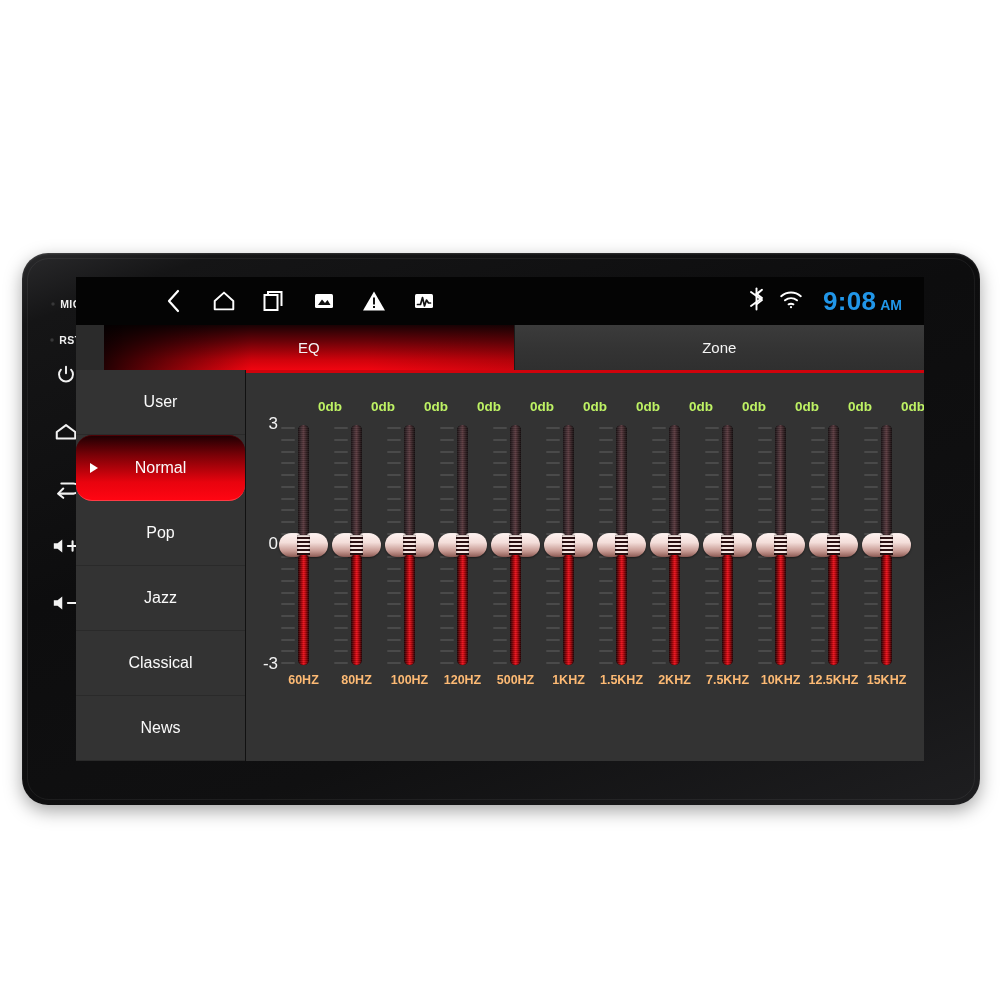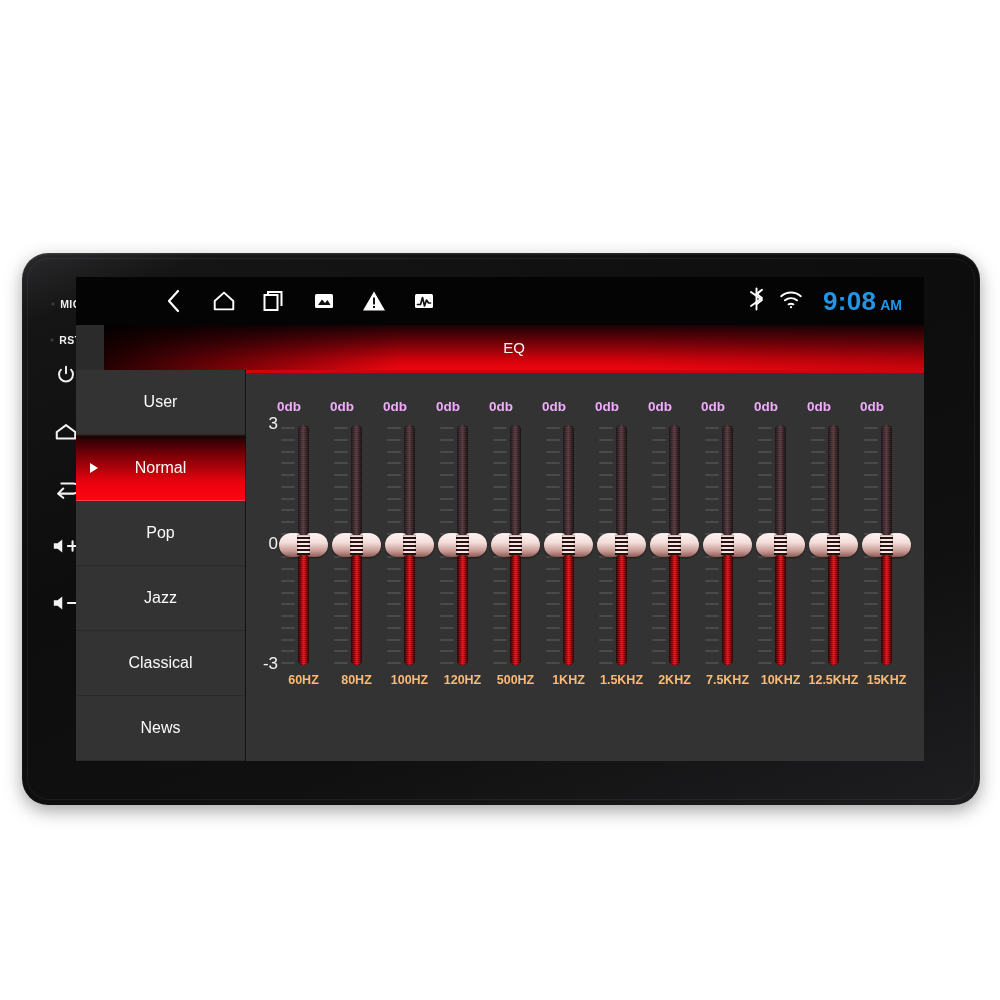--- a/index.html
+++ b/index.html
@@ -113,20 +113,21 @@
   .preset {
     flex: 1 1 0; position: relative;
     display: flex; align-items: center; justify-content: center;
     font-size: 16px; color: #fafafa;
     border-bottom: 1px solid #2a2a2a;
   }
   .preset.selected {
     background: linear-gradient(to bottom,#200003 0%,#7a0107 30%,#e8030e 72%,#ff0512 100%);
     border-top: 1px solid #4d0105;
     border-bottom: 1px solid #ff3b45;
+    border-radius: 16px;
   }
   .preset-arrow {
     position: absolute; left: 14px; top: 50%; transform: translateY(-50%);
     width: 0; height: 0;
     border-left: 8px solid #ffffff;
     border-top: 5.5px solid transparent;
     border-bottom: 5.5px solid transparent;
   }
 
   
@@ -139,22 +140,22 @@
 
   
   .scale-lbl {
     position: absolute; left: 6px;
     font-size: 17px; color: #f2f2f2; text-align: right; width: 26px;
   }
 
   
   .band { position: absolute; top: 0; width: 53px; }
   .band-value {
-    position: absolute; top: 26px; left: 0; width: 53px;
-    text-align: left; font-size: 13.5px; font-weight: bold; color: #f0abfc;
+    position: absolute; top: 26px; left: 12px; width: 53px;
+    text-align: right; font-size: 13.5px; font-weight: bold; color: #bef264;
   }
   .ticks {
     position: absolute; top: 54px; left: 4px;
     width: 16px; height: 237px;
     display: flex; flex-direction: column; justify-content: space-between;
   }
   .tick { width: 14px; height: 2px; background: #4a4a4a; border-radius: 1px; }
   .track {
     position: absolute; top: 52px; left: 21px;
     width: 11px; height: 240px;
@@ -338,20 +339,23 @@
           <span id="clock-time">9:08</span>
           <span id="clock-ampm">AM</span>
         </span>
       </div>
     </div>
 
     <div id="tabs">
       <div class="tab active">
         <span class="tab-label">EQ</span>
       </div>
+      <div class="tab inactive">
+        <span class="tab-label">Zone</span>
+      </div>
     </div>
 
     <div id="body-row">
 
       <div id="sidebar">
         <div class="preset">
           <span>User</span>
         </div>
         <div class="preset selected">
           <span class="preset-arrow"></span>

